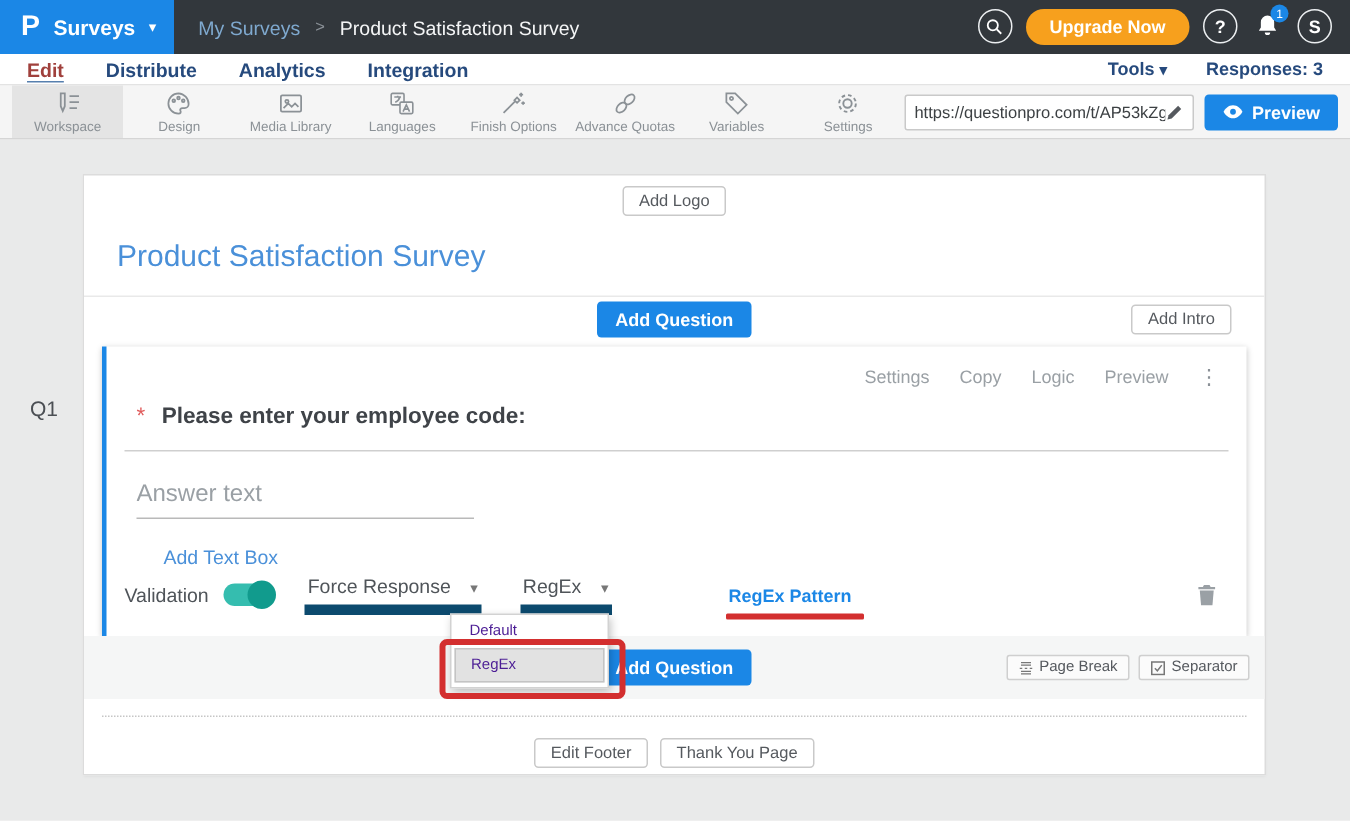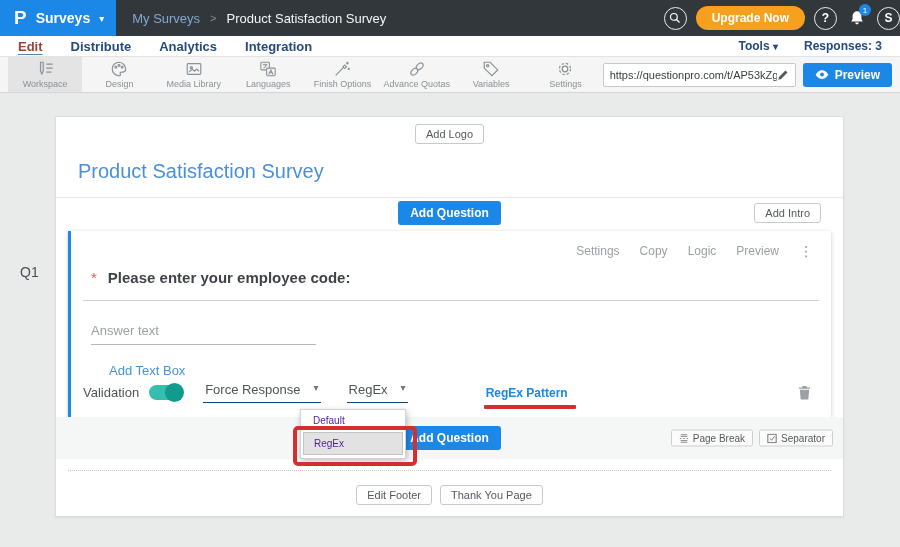--- a/index.html
+++ b/index.html
@@ -10,21 +10,21 @@
   .header { height:36px; background:#32373c; display:flex; align-items:center; }
   .logo-block { height:36px; background:#1b87e6; display:flex; align-items:center;
     padding:0 12px 0 14px; gap:9px; cursor:pointer; }
   .logo-p { color:#fff; font-size:19px; font-weight:bold; }
   .logo-menu { color:#fff; font-size:14px; font-weight:bold; }
   .caret { font-size:10px; color:#fff; }
   .breadcrumb { display:flex; align-items:center; gap:10px; margin-left:16px; font-size:13px; }
   .bc-parent { color:#7fa9cf; cursor:pointer; }
   .bc-sep { color:#8a9097; font-size:11px; }
   .bc-current { color:#f4f5f6; }
-  .header-right { margin-left:auto; display:flex; align-items:center; gap:9px; }
+  .header-right { margin-left:auto; display:flex; align-items:flex-start; gap:9px; margin-right:12px; }
   .circle-btn { width:23px; height:23px; border:1.5px solid #eceff1; border-radius:50%;
     display:flex; align-items:center; justify-content:center; color:#fff;
     font-size:12px; font-weight:bold; cursor:pointer; }
   .upgrade-btn { background:#f7a01d; color:#fff; font-size:12px; font-weight:bold;
     border:none; border-radius:12px; padding:5px 16px; cursor:pointer; }
   .bell-wrap { position:relative; width:22px; height:22px; display:flex;
     align-items:center; justify-content:center; cursor:pointer; }
   .badge { position:absolute; top:-3px; right:-3px; background:#1b87e6; color:#fff;
     font-size:8px; width:12px; height:12px; border-radius:50%; display:flex;
     align-items:center; justify-content:center; }
@@ -78,31 +78,31 @@
   .q-actions { display:flex; justify-content:flex-end; align-items:center; gap:20px;
     padding:12px 18px 0; font-size:12px; color:#9aa0a5; }
   .q-action { cursor:pointer; }
   .kebab { font-size:14px; color:#8a9096; cursor:pointer; }
   .q-text-row { margin:8px 12px 0; padding:2px 0 14px 8px; border-bottom:1px solid #cfcfcf;
     display:flex; align-items:baseline; gap:11px; }
   .req { color:#e05c5c; font-size:15px; }
   .q-text { font-size:15px; font-weight:600; color:#3f4348; }
   .answer-wrap { margin:20px 0 0 20px; width:225px; }
   .answer-input { width:100%; border:none; border-bottom:1px solid #b9b9b9; outline:none;
-    font-size:13px; color:#55595e; padding:0 0 6px 0; background:transparent;
+    font-size:16px; color:#55595e; padding:0 0 6px 0; background:transparent;
     font-family:"Liberation Sans", sans-serif; }
   .answer-input::placeholder { color:#9aa0a5; }
   .add-text-box { margin:18px 0 0 38px; font-size:13px; color:#4a90d9; cursor:pointer; width:max-content; }
   .validation-row { margin-top:4px; padding:0 20px 0 12px; display:flex; align-items:center; }
   .val-label { font-size:13px; color:#4f5459; margin-right:10px; }
   .toggle { position:relative; width:34px; height:15px; border-radius:8px; background:#35bdaf;
     margin-right:20px; cursor:pointer; }
   .toggle-knob { position:absolute; right:-1px; top:-2px; width:19px; height:19px;
     border-radius:50%; background:#119b8d; }
-  .dd { display:flex; align-items:flex-start; gap:13px; border-bottom:1px solid #0c4a6e;
+  .dd { display:flex; align-items:flex-end; gap:13px; border-bottom:7px solid #0c4a6e;
     padding:0 2px 5px; font-size:13px; color:#4f5459; cursor:pointer; }
   .dd .caret { color:#777; }
   .dd-force { margin-right:26px; }
   .dd-type { margin-right:78px; }
   .regex-pattern { position:relative; font-size:12px; font-weight:bold; color:#1b87e6; cursor:pointer; }
   .regex-pattern::after { content:""; position:absolute; left:-2px; right:-8px; bottom:-9px;
     height:4px; background:#d32f2f; border-radius:1px; }
   .trash { margin-left:auto; cursor:pointer; display:flex; }
 
   .below-row { height:42px; background:#f5f6f6; position:relative; display:flex;

